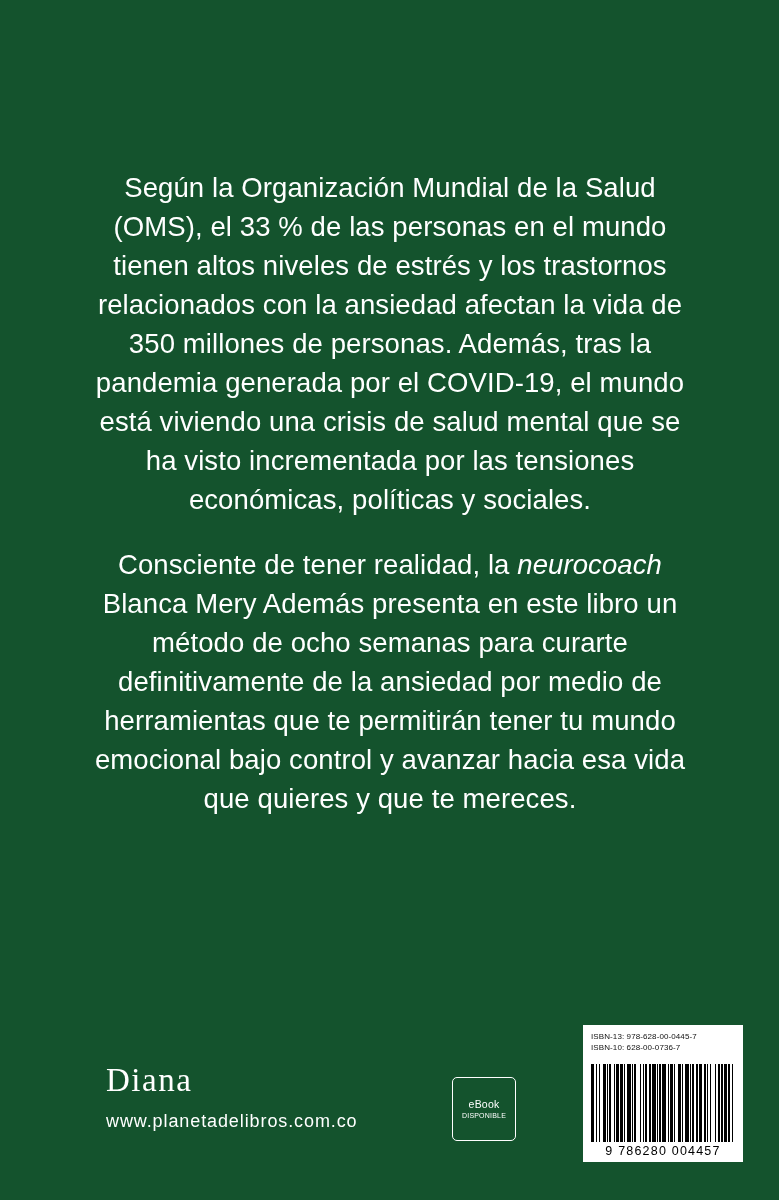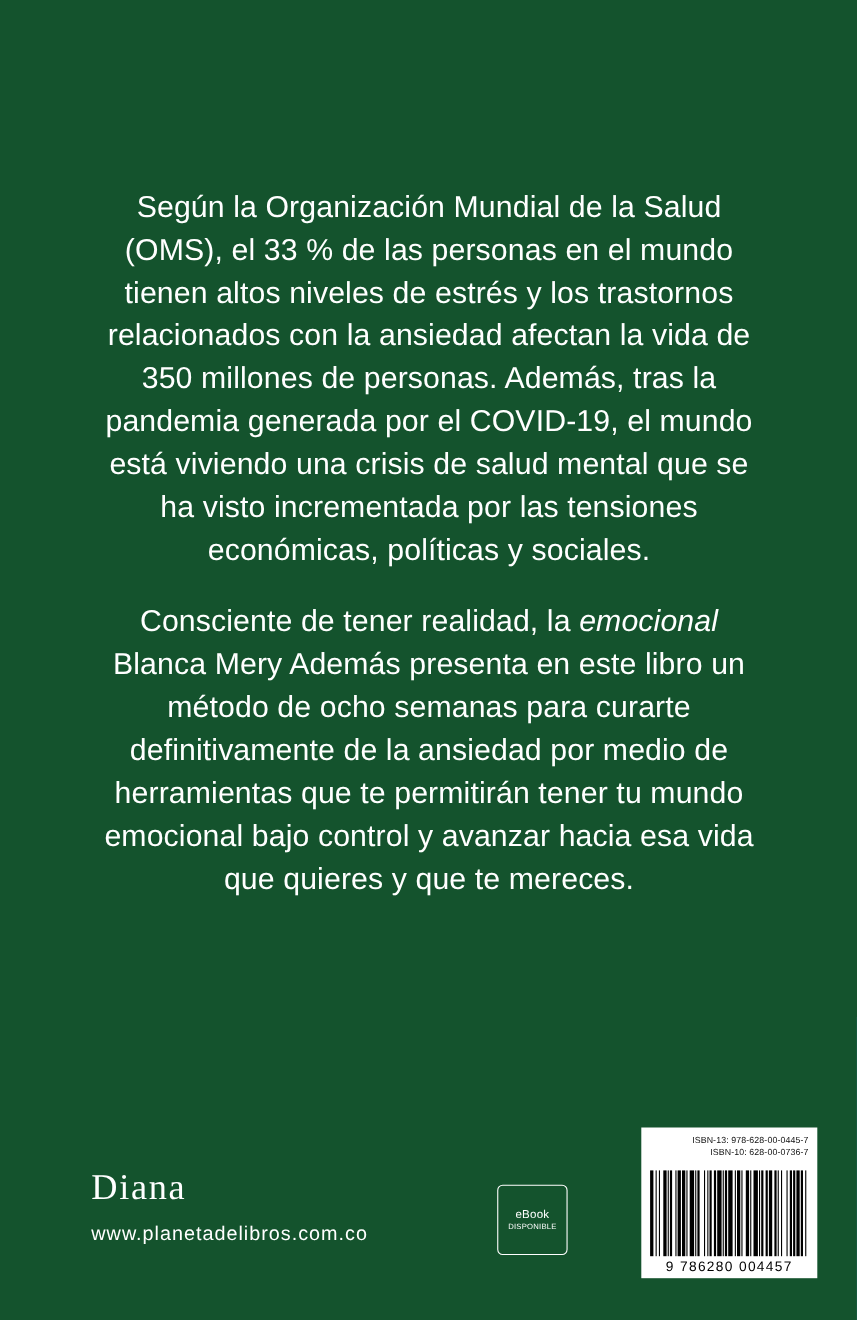--- a/index.html
+++ b/index.html
@@ -36,21 +36,21 @@
     color: #ffffff;
   }
   .blurb p + p {
     margin-top: 26px;
   }
   .blurb em {
     font-style: italic;
   }
   .imprint {
     position: absolute;
-    left: 83px;
+    left: 106px;
     bottom: 68px;
     width: 330px;
   }
   .imprint-name {
     font-family: "Liberation Serif", serif;
     font-size: 33px;
     letter-spacing: 1.5px;
     color: #ffffff;
     font-weight: 400;
     line-height: 1;
@@ -96,21 +96,20 @@
     box-sizing: border-box;
     display: flex;
     flex-direction: column;
   }
   .isbn-lines {
     color: #111111;
     font-size: 8px;
     line-height: 11px;
     letter-spacing: 0.1px;
     font-family: "Liberation Sans", sans-serif;
-    text-align: right;
   }
   .barcode {
     margin-top: 4px;
     flex: 1;
     display: flex;
     align-items: flex-end;
     justify-content: center;
     gap: 0;
     height: 84px;
   }
@@ -128,21 +127,21 @@
     font-family: "Liberation Sans", sans-serif;
   }
 </style>
 </head>
 <body>
 
 <div class="back-cover">
 
   <div class="blurb">
     <p>Según la Organización Mundial de la Salud (OMS), el 33 % de las personas en el mundo tienen altos niveles de estrés y los trastornos relacionados con la ansiedad afectan la vida de 350 millones de personas. Además, tras la pandemia generada por el COVID-19, el mundo está viviendo una crisis de salud mental que se ha visto incrementada por las tensiones económicas, políticas y sociales.</p>
-    <p><span>Consciente de tener realidad, la </span><em>emocional</em><span> Blanca Mery Además presenta en este libro un método de ocho semanas para curarte definitivamente de la ansiedad por medio de herramientas que te permitirán tener tu mundo emocional bajo control y avanzar hacia esa vida que quieres y que te mereces.</span></p>
+    <p><span>Consciente de tener realidad, la </span><em>neurocoach</em><span> Blanca Mery Además presenta en este libro un método de ocho semanas para curarte definitivamente de la ansiedad por medio de herramientas que te permitirán tener tu mundo emocional bajo control y avanzar hacia esa vida que quieres y que te mereces.</span></p>
   </div>
 
   <div class="imprint">
     <div class="imprint-name">Diana</div>
     <div class="imprint-url">www.planetadelibros.com.co</div>
   </div>
 
   <div class="ebook-badge">
     <div class="b1">eBook</div>
     <div class="b2">DISPONIBLE</div>

